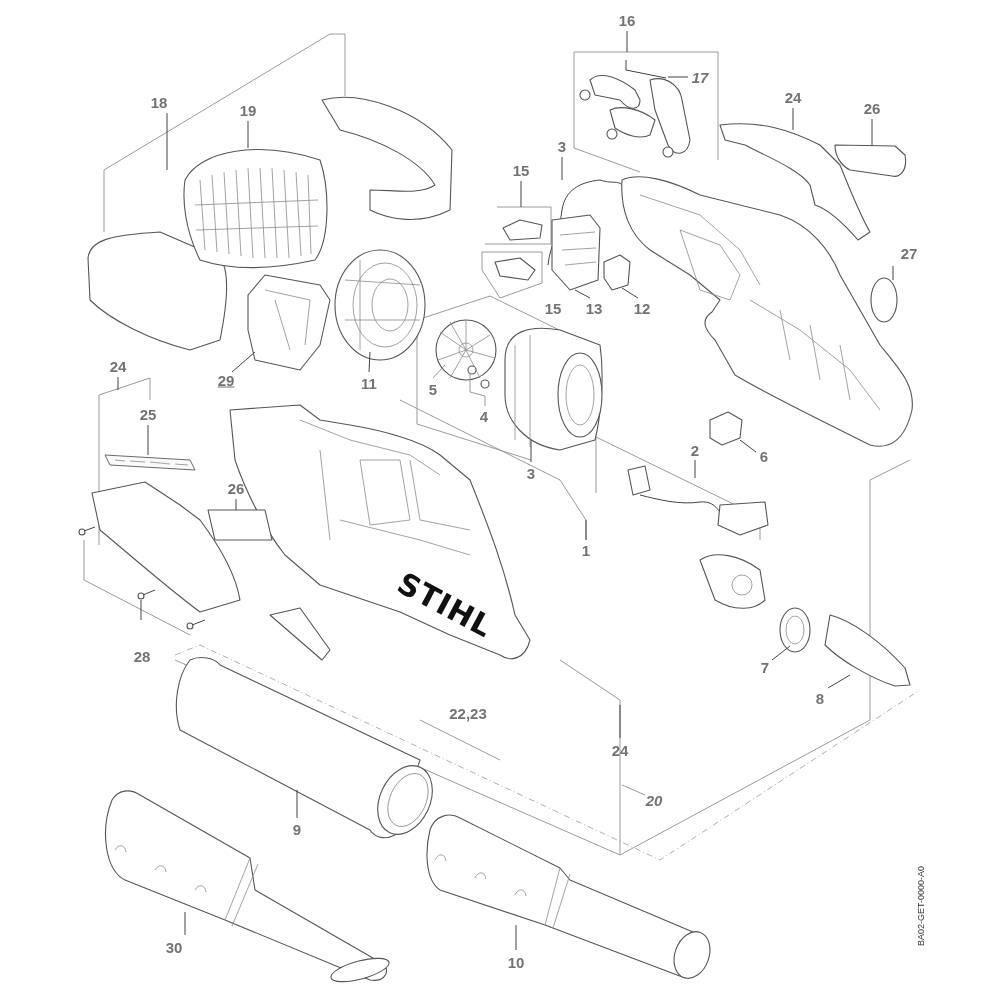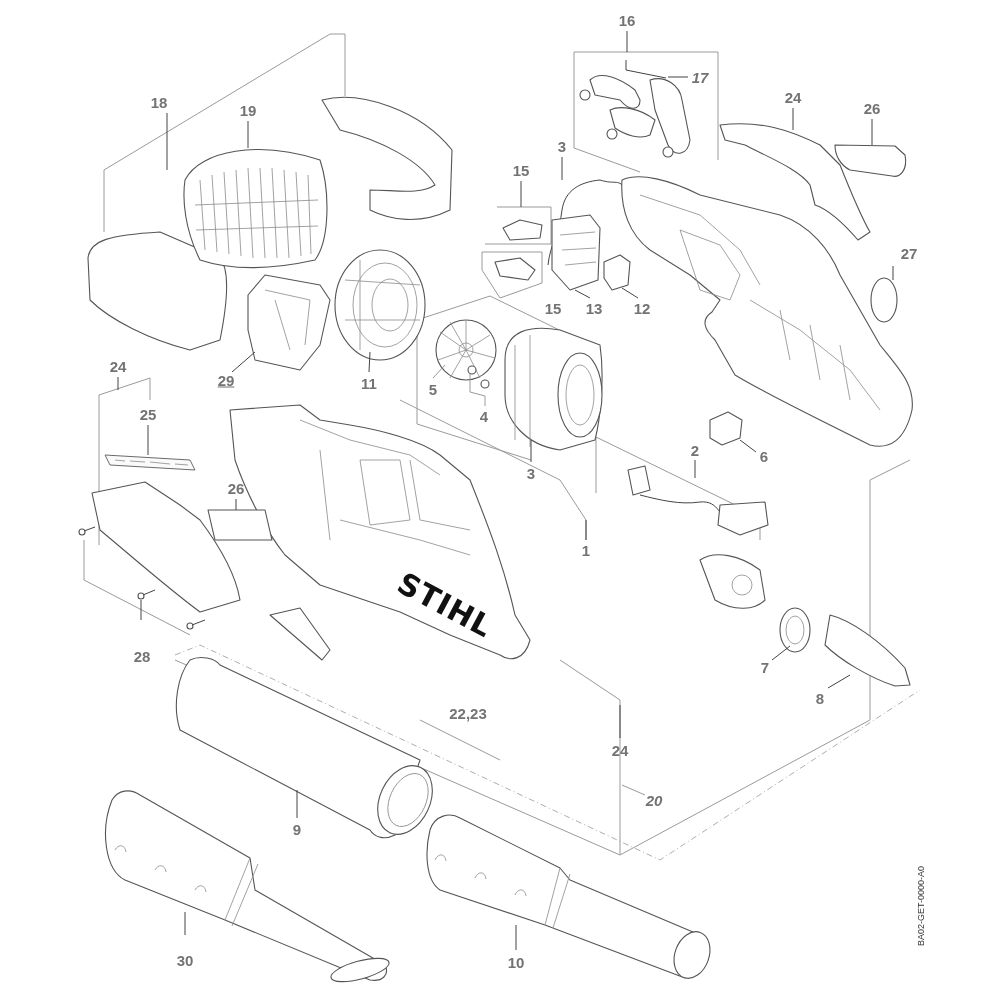--- a/index.html
+++ b/index.html
@@ -259,17 +259,17 @@
     <div class="callout" style="left: 531px; top: 473px;">3</div>
     <div class="callout" style="left: 236px; top: 488px;">26</div>
     <div class="callout" style="left: 586px; top: 550px;">1</div>
     <div class="callout" style="left: 142px; top: 656px;">28</div>
     <div class="callout" style="left: 765px; top: 667px;">7</div>
     <div class="callout" style="left: 820px; top: 698px;">8</div>
     <div class="callout" style="left: 468px; top: 713px; text-align: right;">22,23</div>
     <div class="callout" style="left: 620px; top: 750px;">24</div>
     <div class="callout" style="left: 654px; top: 800px; font-style: italic;">20</div>
     <div class="callout" style="left: 297px; top: 829px;">9</div>
-    <div class="callout" style="left: 185px; top: 947px; margin-top: 13px;">30</div>
+    <div class="callout" style="left: 174px; top: 947px;">30</div>
     <div class="callout" style="left: 516px; top: 962px;">10</div>
   </div>
 
 <div class="docid">BA02-GET-0000-A0</div>
 
 </body></html>

